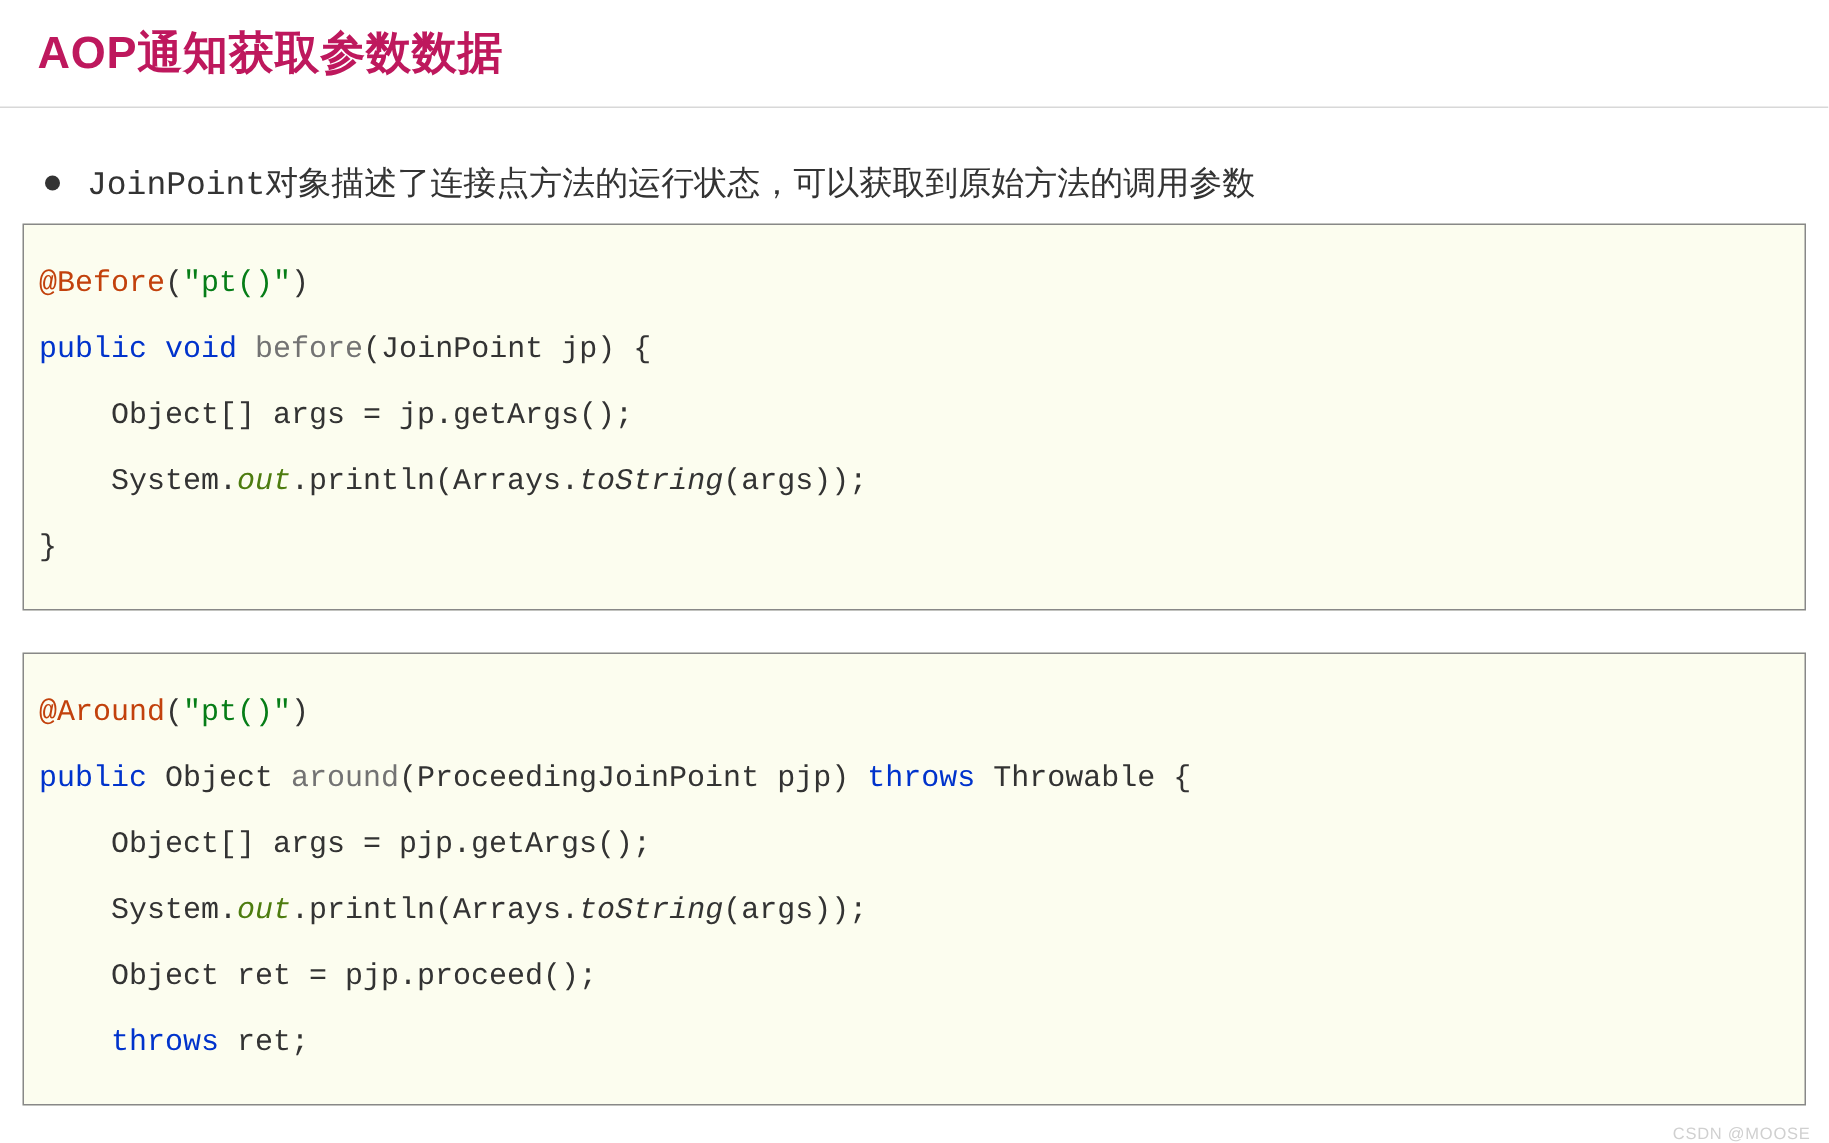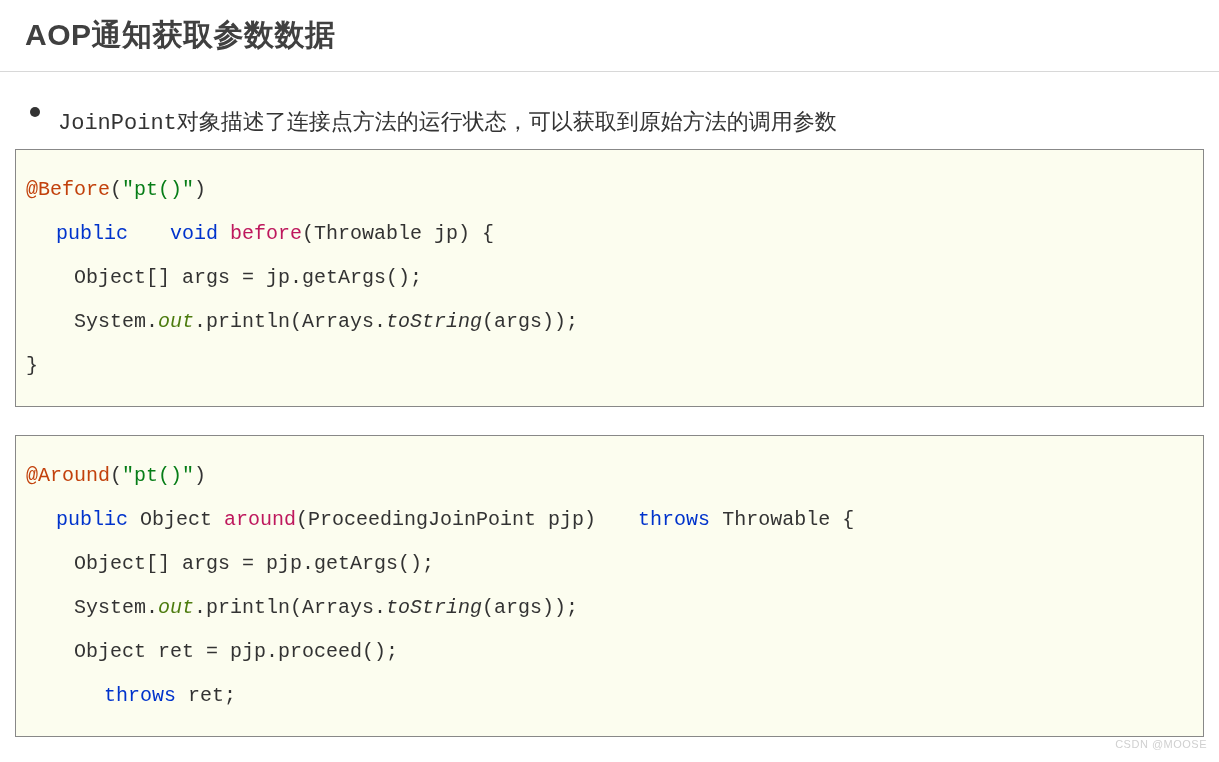--- a/index.html
+++ b/index.html
@@ -12,30 +12,30 @@
       background: #ffffff;
       width: 1219px;
       padding: 0;
     }
     .header {
       padding: 15px 25px 15px 25px;
       border-bottom: 1px solid #d8d8d8;
     }
     .title {
       font-size: 30px;
-      color: #404040;
+      color: #be185d;
       font-weight: bold;
       letter-spacing: 0.5px;
     }
     .content {
       padding: 35px 15px 0 15px;
     }
     .bullet-item {
       display: flex;
-      align-items: flex-start;
+      align-items: center;
       margin: 0 0 12px 15px;
       font-size: 22px;
       color: #333;
     }
     .bullet-marker {
       width: 10px;
       height: 10px;
       background: #333;
       border-radius: 50%;
       margin-right: 18px;
@@ -50,28 +50,28 @@
       padding: 18px 10px 18px 10px;
       margin: 0 0 28px 0;
       font-family: Consolas, "Courier New", monospace;
       font-size: 20px;
       line-height: 2.2;
       color: #333;
       white-space: pre;
       overflow: hidden;
     }
     .annotation { color: #c2410c; }
-    .keyword { color: #0033cc; margin-left: 30px; }
-    .funcname { color: #be185d; }
+    .keyword { color: #0033cc; }
+    .funcname { color: #737373; }
     .string { color: #067d17; }
     .static-field { color: #4d7c0f; font-style: italic; }
     .static-method { font-style: italic; text-align: right; }
     .watermark {
       position: fixed;
-      bottom: 12px;
+      bottom: 0;
       right: 12px;
       font-size: 11px;
       color: #d0d0d0;
       letter-spacing: 0.5px;
     }
   </style>
 </head>
 <body>
 
 <div class="header">
@@ -79,21 +79,21 @@
 </div>
 
 <div class="content">
 
   <div class="bullet-item">
     <span class="bullet-marker"></span>
     <span><span class="bullet-text-mono">JoinPoint</span><span>对象描述了连接点方法的运行状态，可以获取到原始方法的调用参数</span></span>
   </div>
 
   <div class="code-block"><span class="annotation">@Before</span>(<span class="string">"pt()"</span>)
-<span class="keyword">public</span> <span class="keyword">void</span> <span class="funcname">before</span><span>(Throwable jp) {</span>
+<span class="keyword">public</span> <span class="keyword">void</span> <span class="funcname">before</span><span>(JoinPoint jp) {</span>
 <span>    Object[] args = jp.getArgs();</span>
 <span>    System.</span><span class="static-field">out</span><span>.println(Arrays.</span><span class="static-method">toString</span><span>(args));</span>
 <span>}</span></div>
 
 
   <div class="code-block"><span class="annotation">@Around</span>(<span class="string">"pt()"</span>)
 <span class="keyword">public</span><span> Object </span><span class="funcname">around</span><span>(ProceedingJoinPoint pjp) </span><span class="keyword">throws</span><span> Throwable {</span>
 <span>    Object[] args = pjp.getArgs();</span>
 <span>    System.</span><span class="static-field">out</span><span>.println(Arrays.</span><span class="static-method">toString</span><span>(args));</span>
 <span>    Object ret = pjp.proceed();</span>

